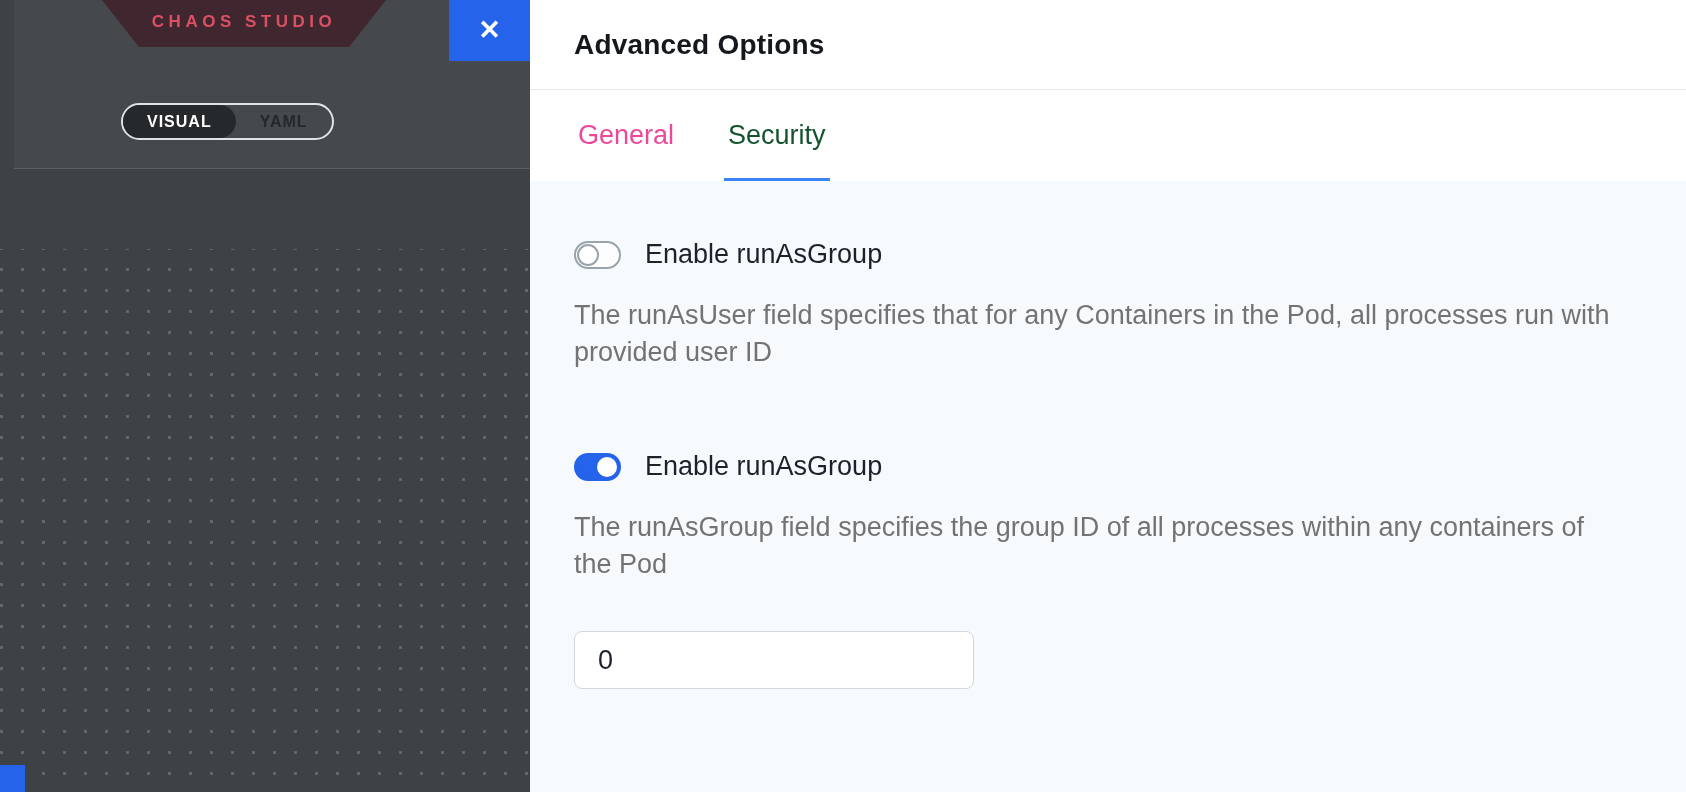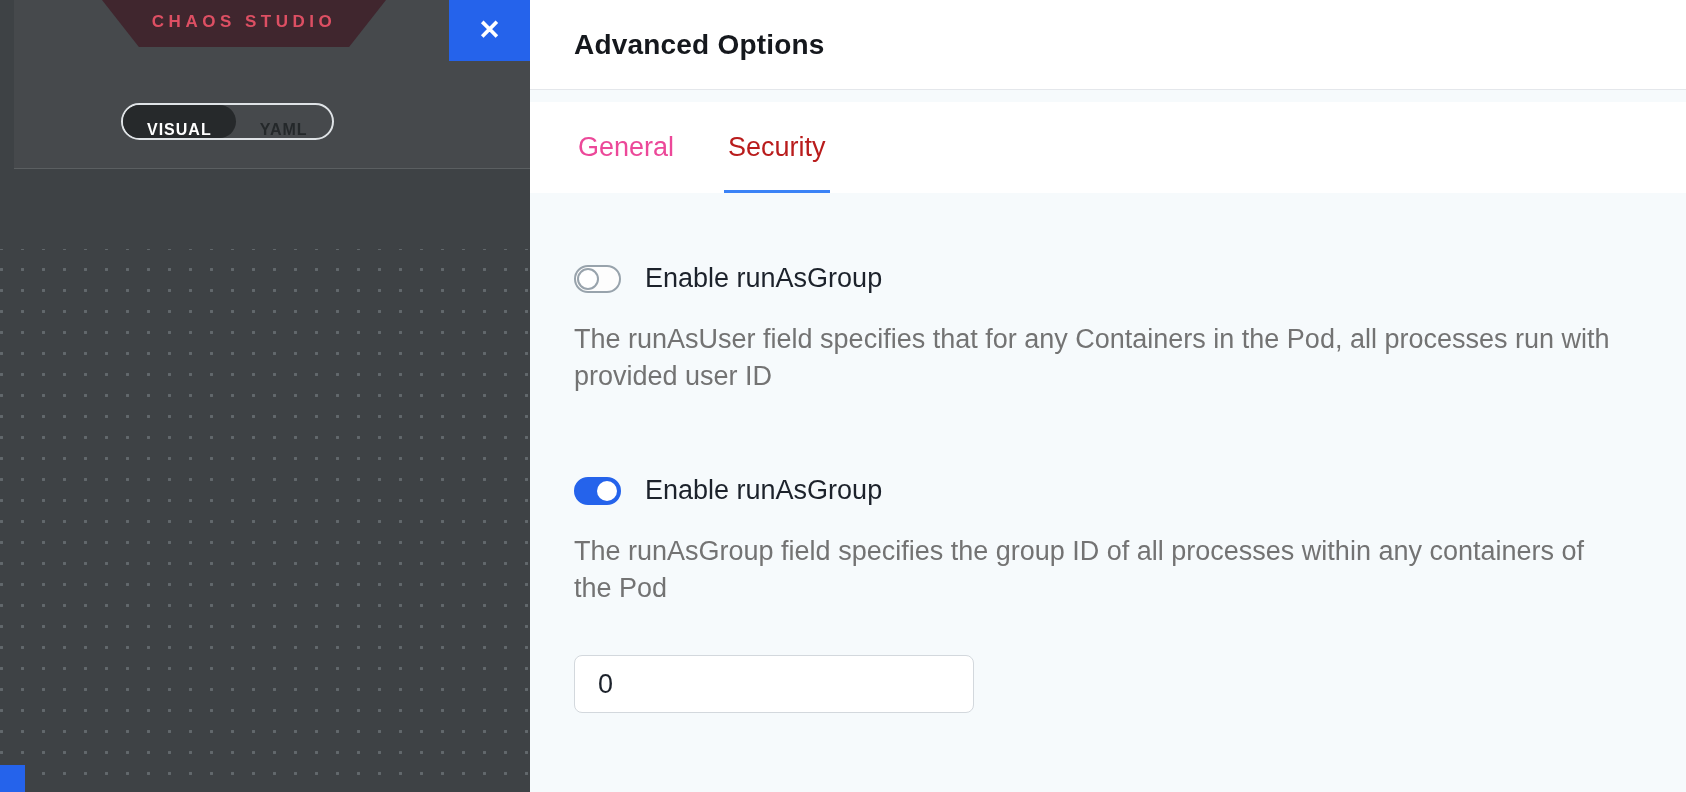--- a/index.html
+++ b/index.html
@@ -36,51 +36,51 @@
   .view-toggle {
     position: absolute; left: 107px; top: 103px;
     display: inline-flex; align-items: center;
     border: 2px solid #dfe3e6; border-radius: 19px; height: 37px;
     background: transparent; padding: 0;
   }
   .seg {
     border: none; background: transparent; cursor: pointer;
     font-family: "Liberation Sans", sans-serif;
     font-size: 16px; font-weight: 700; letter-spacing: 1px;
-    height: 33px; line-height: 33px; padding: 8px 24px;
+    height: 33px; line-height: 33px; padding: 0 24px;
   }
   .seg-active { background: #26292b; color: #ffffff; border-radius: 17px; }
   .seg-inactive { color: #24282a; }
   .corner-chip { position: absolute; left: 0; bottom: 0; width: 25px; height: 27px; background: #2563eb; border: none; cursor: pointer; }
 
   
   .close-btn {
     position: absolute; left: 449px; top: 0; width: 81px; height: 61px;
     background: #2563eb; border: none; cursor: pointer;
     display: flex; align-items: center; justify-content: center;
   }
   .close-x { color: #ffffff; font-size: 27px; font-weight: 700; line-height: 1; }
 
   
   .drawer {
     position: absolute; left: 530px; top: 0; width: 1156px; height: 792px;
-    background: #f6fafc; display: flex; flex-direction: column; gap: 12px;
+    background: #f6fafc; display: flex; flex-direction: column;
   }
   .drawer-header {
     background: #ffffff; height: 90px; flex: 0 0 90px;
     border-bottom: 1px solid #e4e7eb;
     display: flex; align-items: center; padding-left: 44px;
   }
   .drawer-title { margin: 0; font-size: 28px; font-weight: 700; color: #15181d; letter-spacing: 0.2px; }
   .tabs { background: #ffffff; display: flex; gap: 46px; padding-left: 44px; }
   .tab {
     font-size: 27px; color: #ec4899; cursor: pointer;
     padding: 30px 4px 27px 4px; border-bottom: 3px solid transparent;
   }
-  .tab-active { color: #b91c1c; font-weight: 500; border-bottom: 3px solid #3b82f6; }
+  .tab-active { color: #14532d; font-weight: 500; border-bottom: 3px solid #3b82f6; }
 
   .drawer-content { flex: 1; padding: 58px 48px 0 44px; }
   .field-row { display: flex; align-items: center; gap: 24px; }
   .field-row.second { margin-top: 80px; }
 
   .toggle { position: relative; width: 47px; height: 28px; border-radius: 15px; cursor: pointer; flex: 0 0 auto; }
   .toggle.off { background: #fdfdfd; border: 2px solid #98a3ac; }
   .toggle.off .knob {
     position: absolute; left: 1px; top: 1px; width: 22px; height: 22px;
     border-radius: 50%; background: #fff; border: 2px solid #98a3ac;

